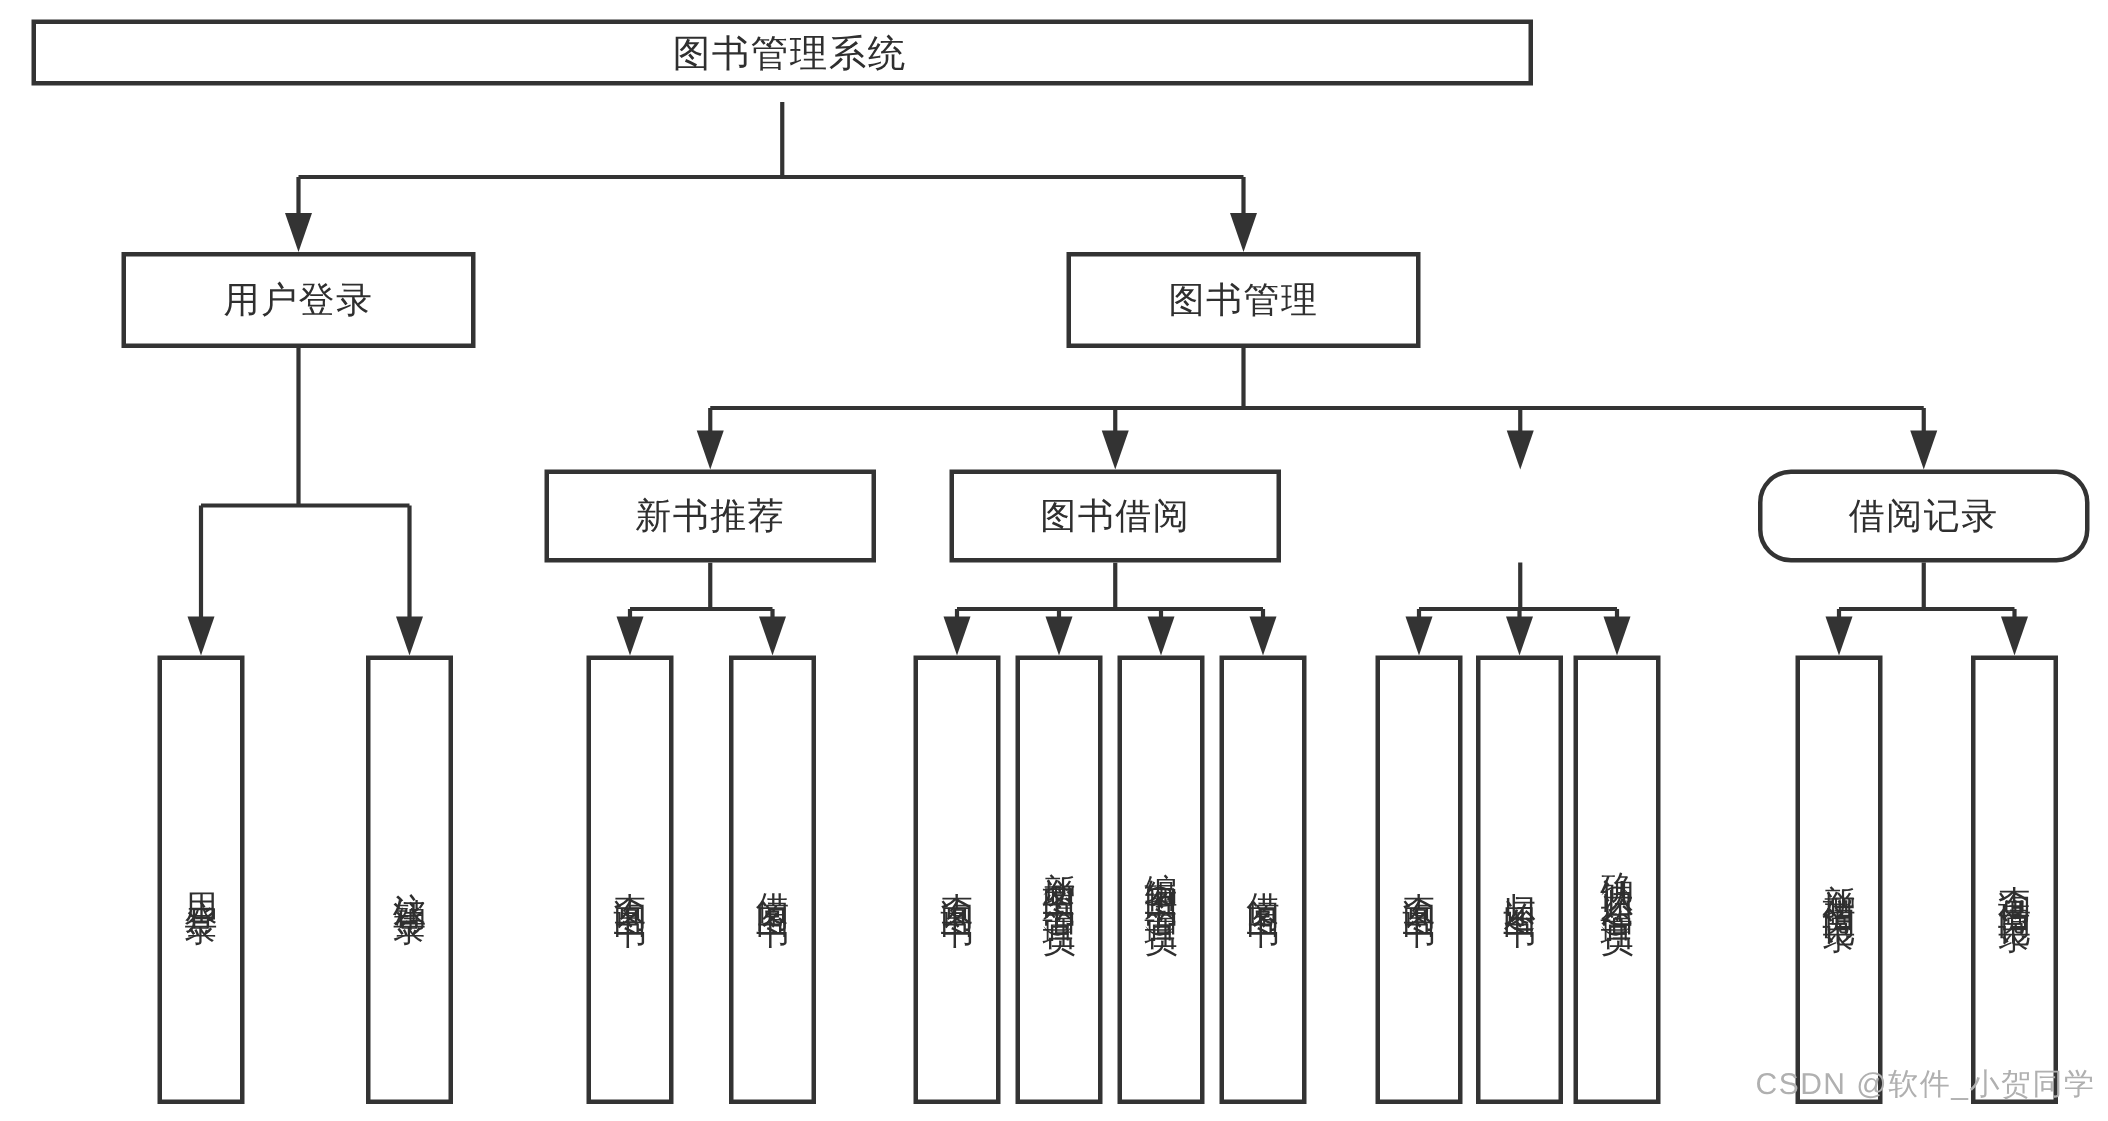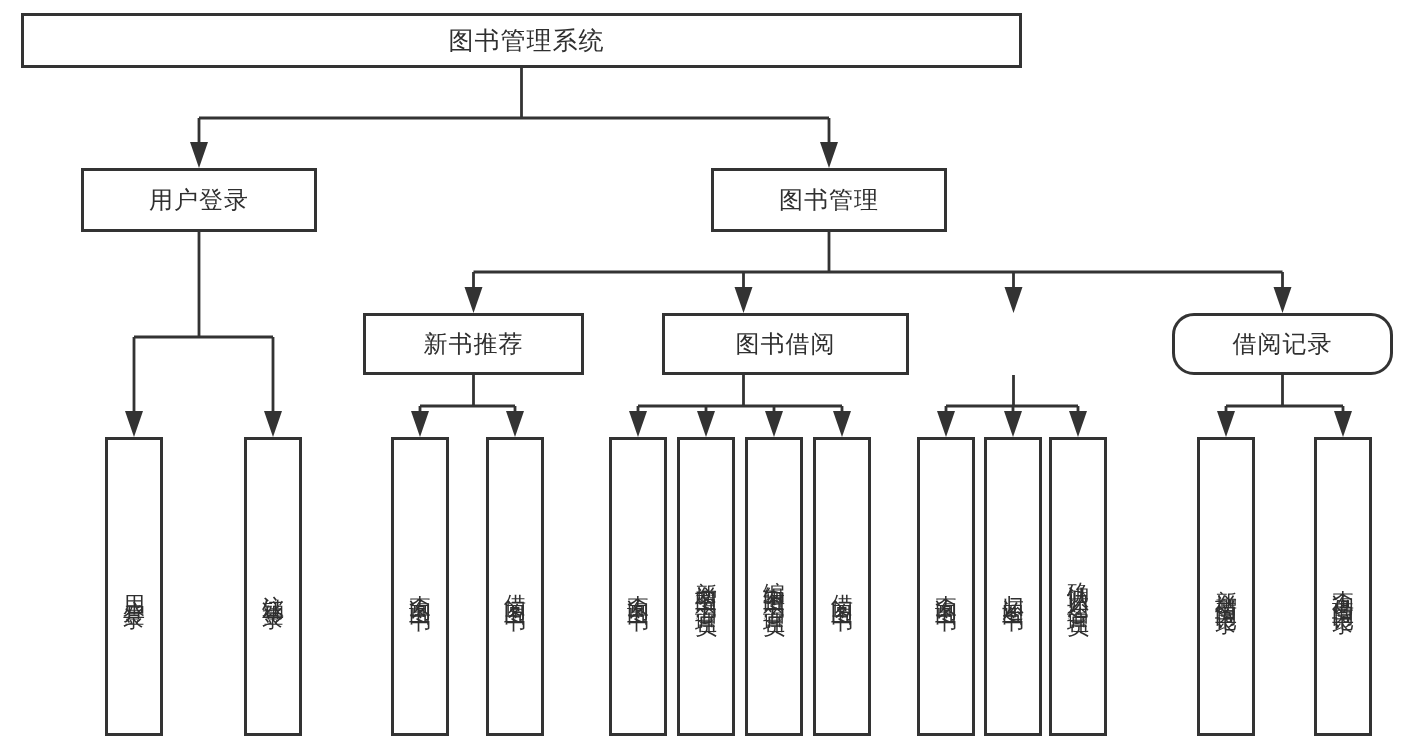--- a/index.html
+++ b/index.html
@@ -80,41 +80,42 @@
       <polygon points="765,411 783,411 774,437" fill="#333333"></polygon>
       <polygon points="833,411 851,411 842,437" fill="#333333"></polygon>
       <polygon points="937,411 955,411 946,437" fill="#333333"></polygon>
       <polygon points="1004,411 1022,411 1013,437" fill="#333333"></polygon>
       <polygon points="1069,411 1087,411 1078,437" fill="#333333"></polygon>
       <polygon points="1217,411 1235,411 1226,437" fill="#333333"></polygon>
       <polygon points="1334,411 1352,411 1343,437" fill="#333333"></polygon>
     </g>
   </svg>
 
-  <div class="node root" style="left:21px; top:13px; width:1001px; height:55px;padding-left:10px;">图书管理系统</div>
+  <div class="node root" style="left:21px; top:13px; width:1001px; height:44px;padding-left:10px;">图书管理系统</div>
 
   <div class="node" style="left:81px; top:168px; width:236px; height:64px;">用户登录</div>
   <div class="node" style="left:711px; top:168px; width:236px; height:64px;">图书管理</div>
 
   <div class="node" style="left:363px; top:313px; width:221px; height:62px;">新书推荐</div>
-  <div class="node" style="left:662px; top:313px; width:247px; height:62px;">图书借阅</div>
+  <div class="node" style="left:633px; top:313px; width:221px; height:62px;">图书借阅</div>
   <div class="node" style="left:1172px; top:313px; width:221px; height:62px;border-radius:22px;">借阅记录</div>
 
   <div class="node leaf" style="left:105px; top:437px; width:58px; height:299px;">用户登录</div>
   <div class="node leaf" style="left:244px; top:437px; width:58px; height:299px;">注销登录</div>
 
   <div class="node leaf" style="left:391px; top:437px; width:58px; height:299px;">查询图书</div>
   <div class="node leaf" style="left:486px; top:437px; width:58px; height:299px;">借阅图书</div>
 
   <div class="node leaf" style="left:609px; top:437px; width:58px; height:299px;">查询图书</div>
   <div class="node leaf" style="left:677px; top:437px; width:58px; height:299px;">新增图书（管理员）</div>
   <div class="node leaf" style="left:745px; top:437px; width:58px; height:299px;">编辑图书（管理员）</div>
   <div class="node leaf" style="left:813px; top:437px; width:58px; height:299px;">借阅图书</div>
 
   <div class="node leaf" style="left:917px; top:437px; width:58px; height:299px;">查询图书</div>
   <div class="node leaf" style="left:984px; top:437px; width:58px; height:299px;">归还图书</div>
   <div class="node leaf" style="left:1049px; top:437px; width:58px; height:299px;">确认归还（管理员）</div>
 
   <div class="node leaf" style="left:1197px; top:437px; width:58px; height:299px;">新增借阅记录</div>
   <div class="node leaf" style="left:1314px; top:437px; width:58px; height:299px;">查询借阅记录</div>
 
+  <div id="watermark">CSDN @软件_小贺同学</div>
 
 </div>
 
 </body></html>

